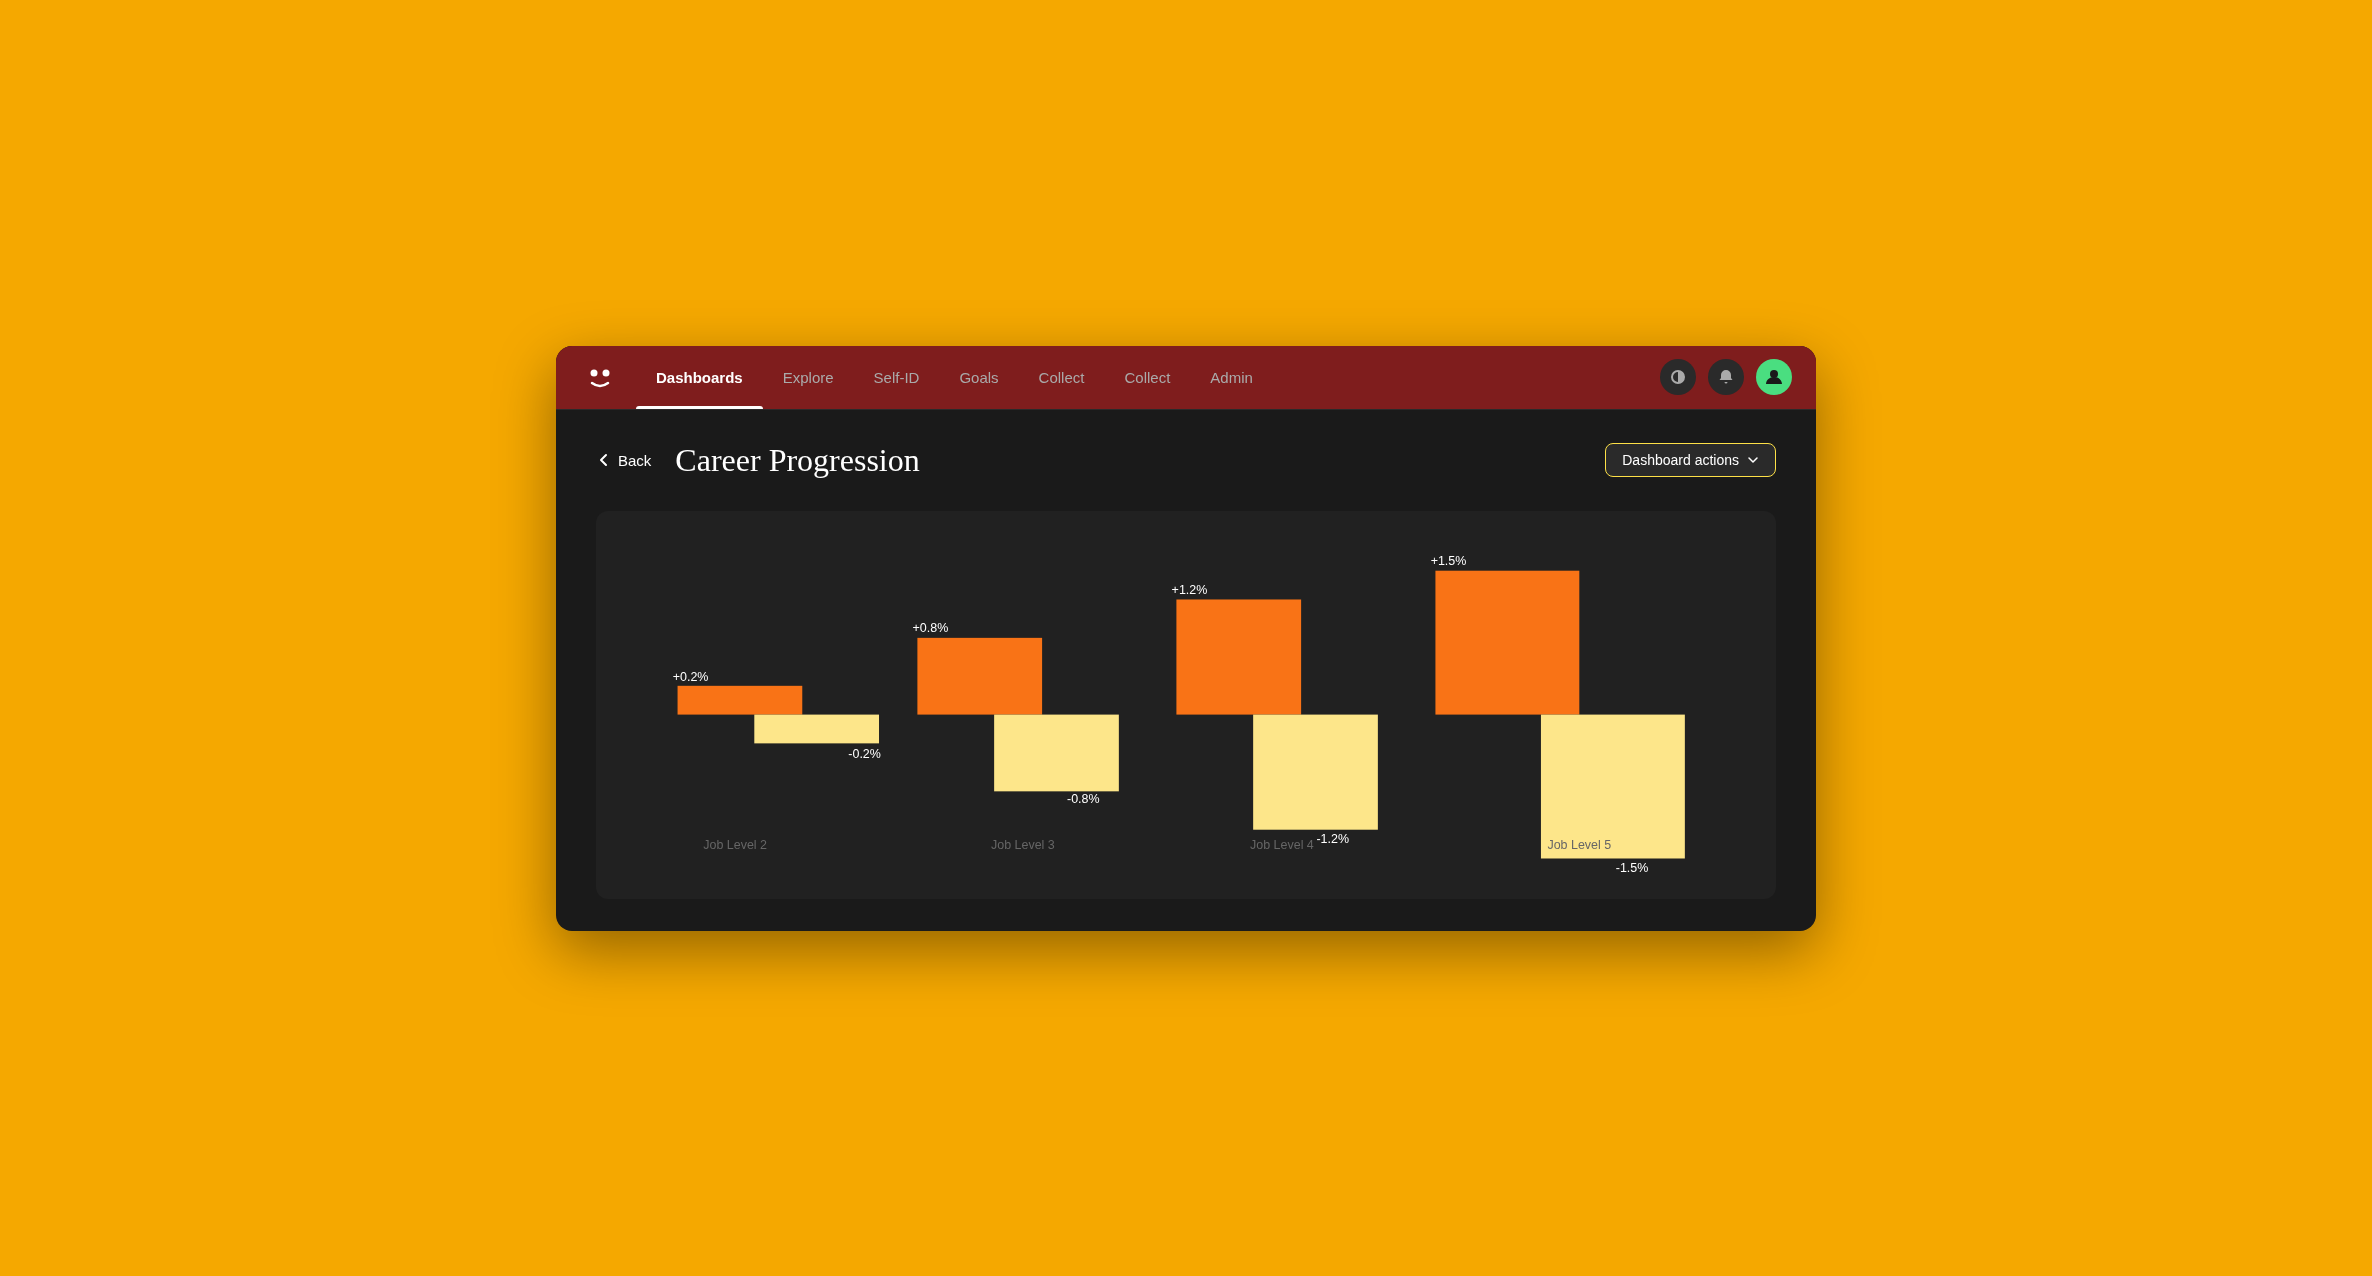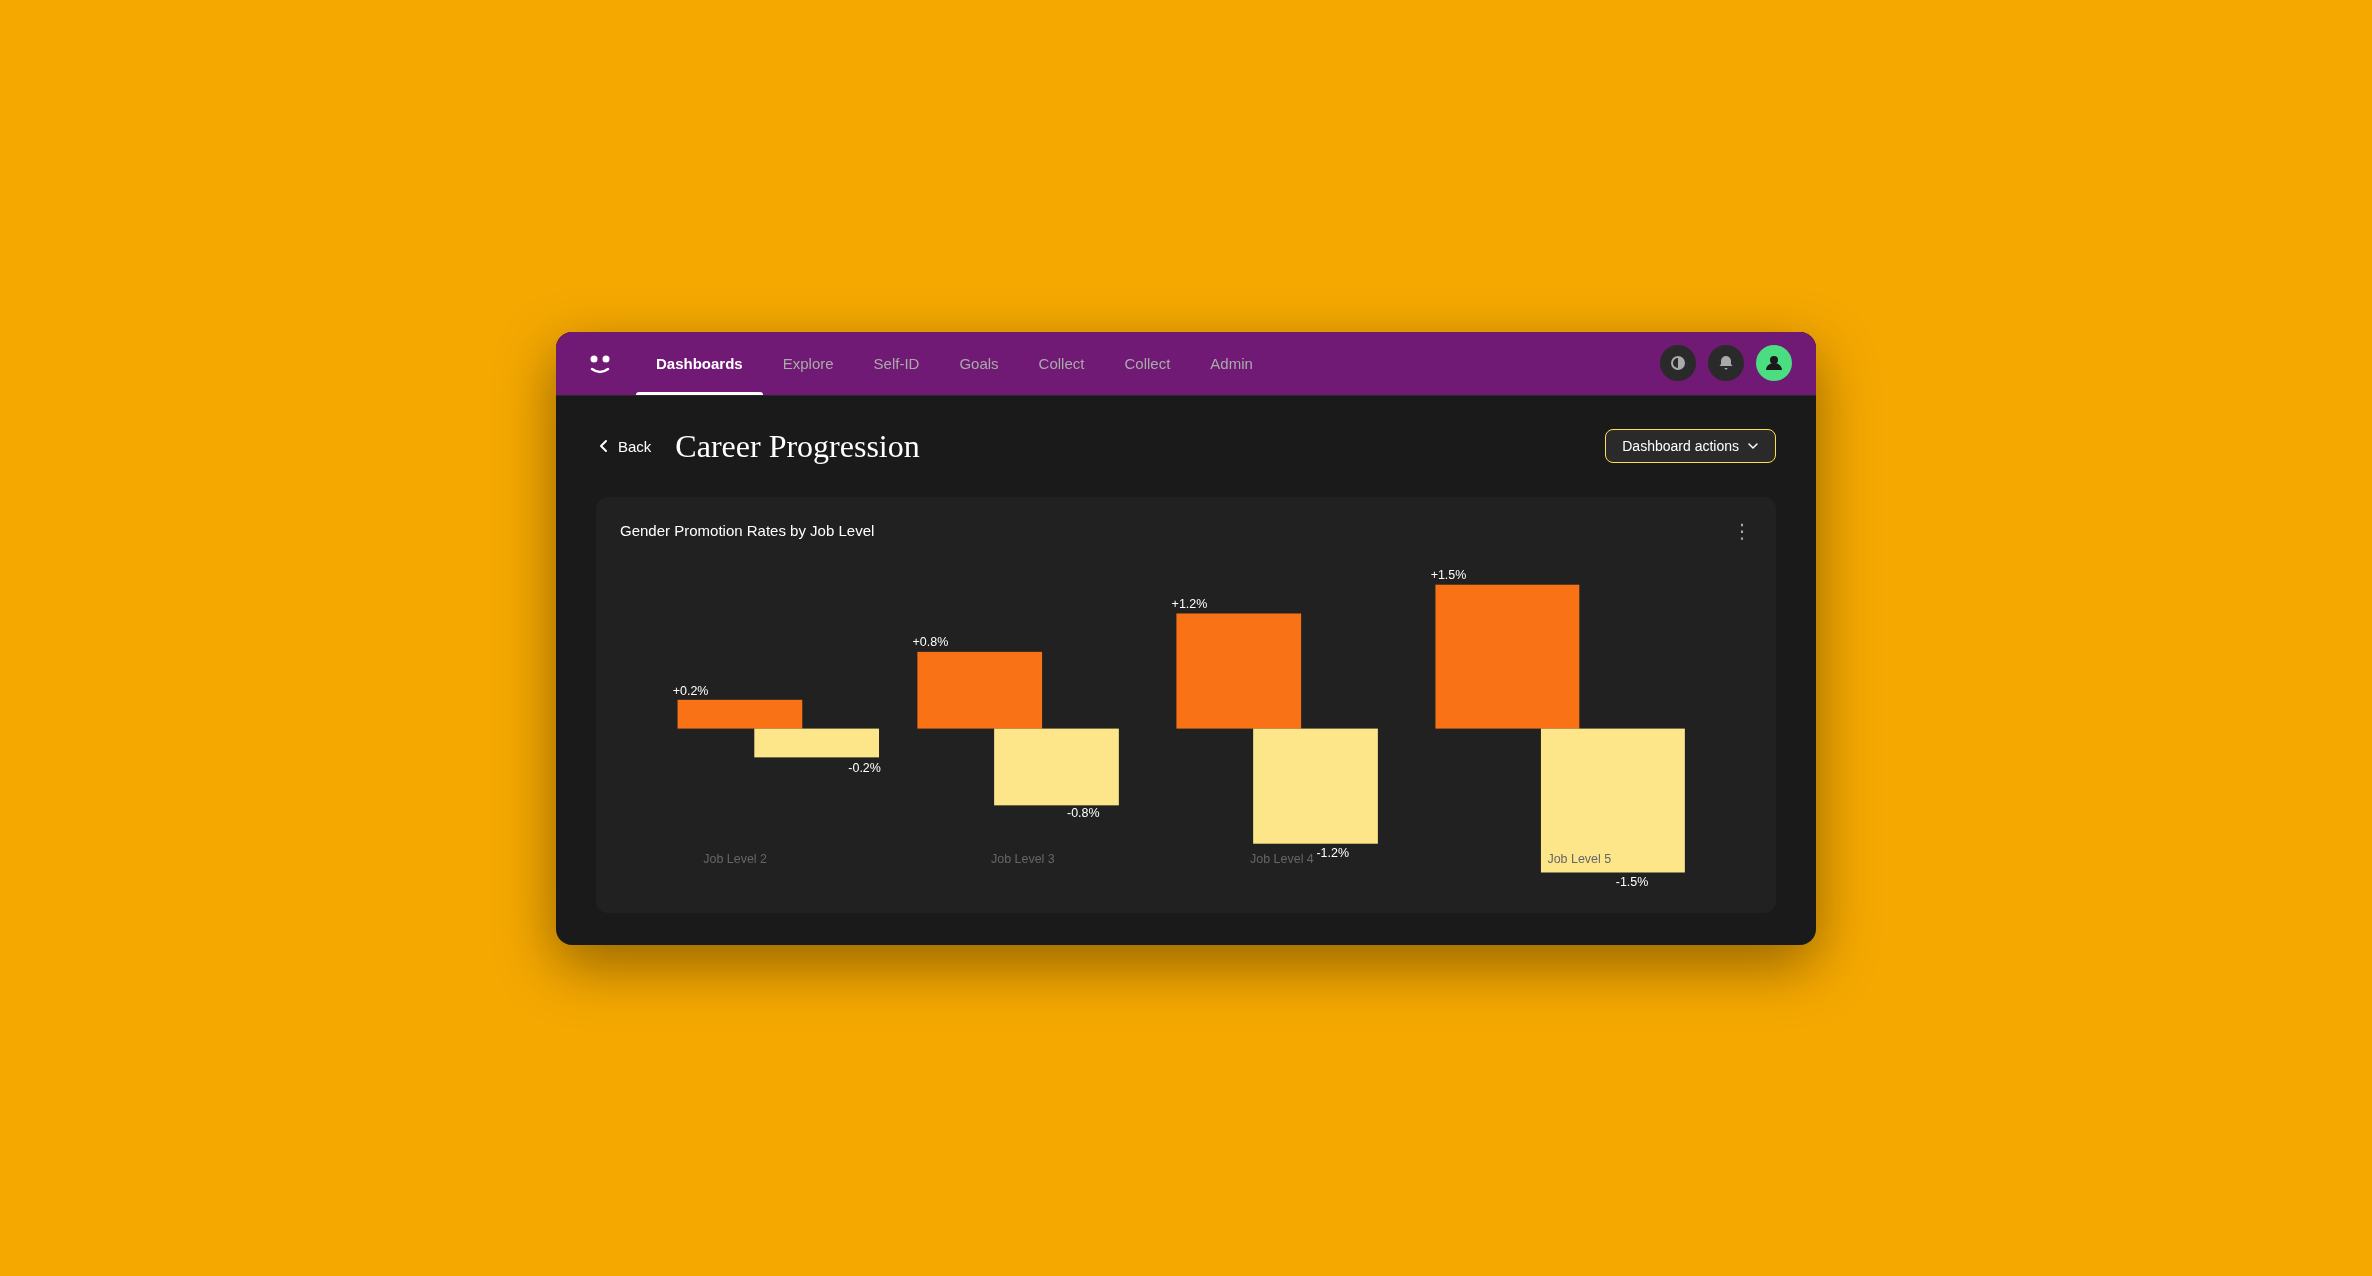--- a/index.html
+++ b/index.html
@@ -13,21 +13,21 @@
     }
     .window {
       width: 1260px;
       background: #1a1a1a;
       border-radius: 16px;
       overflow: hidden;
       box-shadow: 0 20px 60px rgba(0,0,0,0.4);
     }
     
     .nav {
-      background: #701a75;
+      background: #7f1d1d;
       display: flex;
       align-items: center;
       padding: 0 24px;
       height: 64px;
       border-bottom: 1px solid #2a2a2a;
       gap: 0;
     }
     .nav-logo {
       width: 40px;
       height: 40px;
@@ -264,24 +264,20 @@
       </div>
       <button class="dashboard-actions-btn">
         <span>Dashboard actions</span>
         <svg width="12" height="12" viewBox="0 0 12 12" fill="white">
           <path d="M2 4l4 4 4-4" stroke="white" stroke-width="1.5" fill="none" stroke-linecap="round" stroke-linejoin="round"></path>
         </svg>
       </button>
     </div>
 
     <div class="chart-card">
-      <div class="chart-header">
-        <span class="chart-title">Gender Promotion Rates by Job Level</span>
-        <div class="chart-menu-btn">⋮</div>
-      </div>
 
       <div class="chart-area">
         <svg class="chart-svg" viewBox="0 0 1180 320" xmlns="http://www.w3.org/2000/svg">
 
           <rect x="60" y="140" width="130" height="30" fill="#F97316"></rect>
           <text x="55" y="135" fill="white" font-size="13" font-family="sans-serif">+0.2%</text>
 
           <rect x="140" y="170" width="130" height="30" fill="#FDE68A"></rect>
           <text x="238" y="215" fill="white" font-size="13" font-family="sans-serif">-0.2%</text>
 

